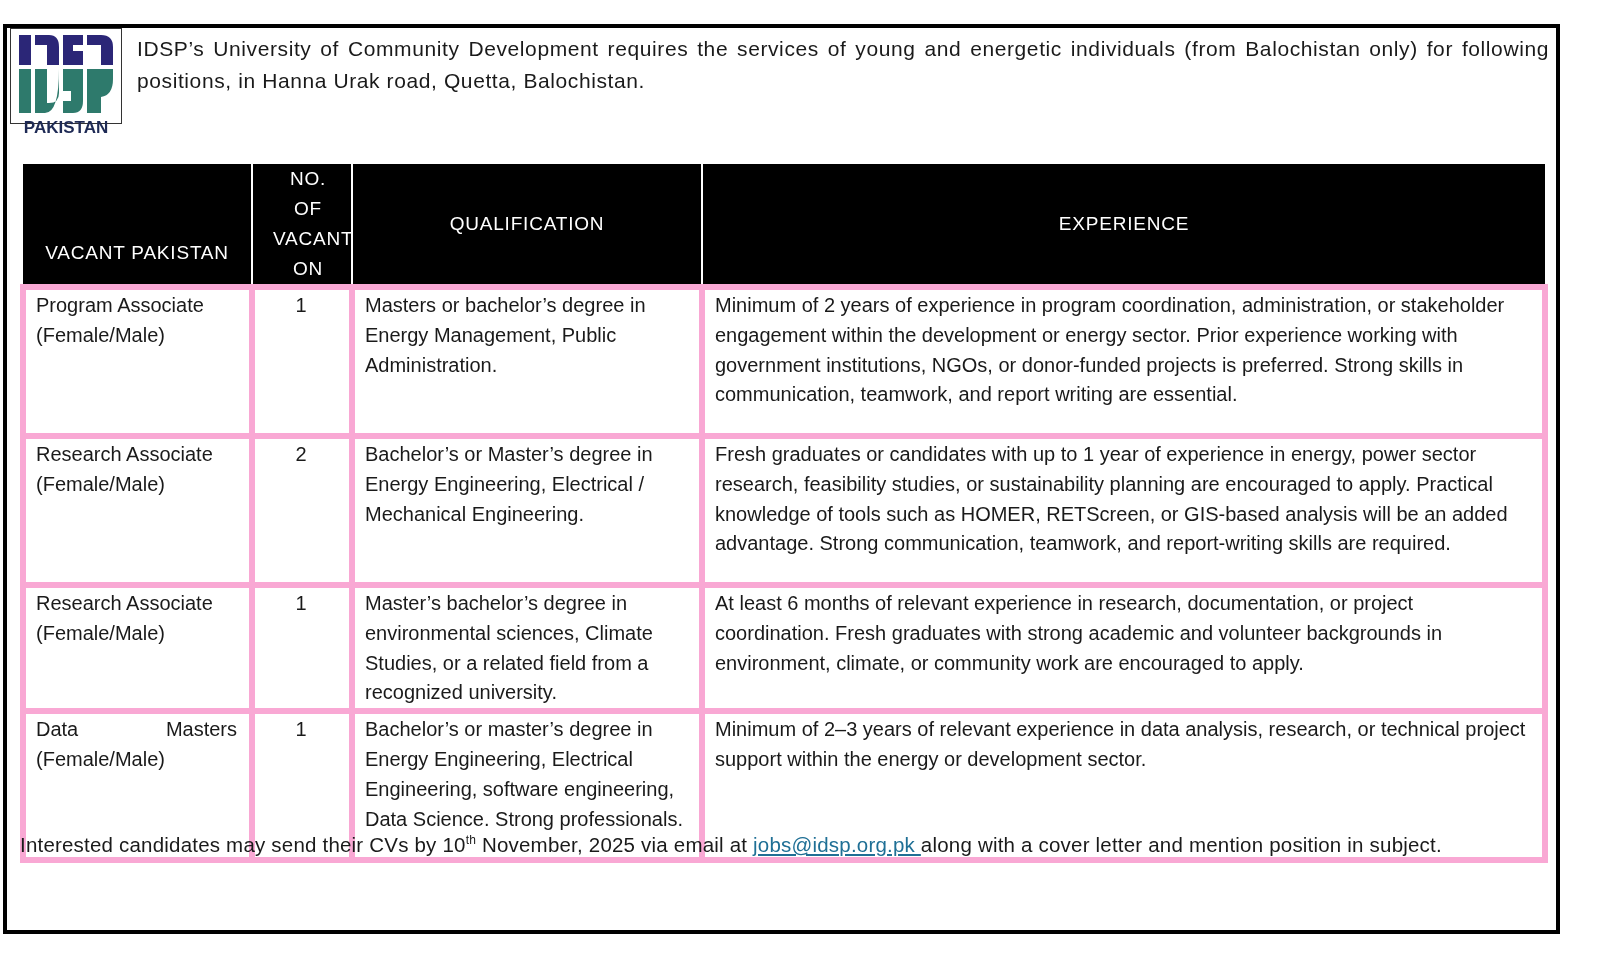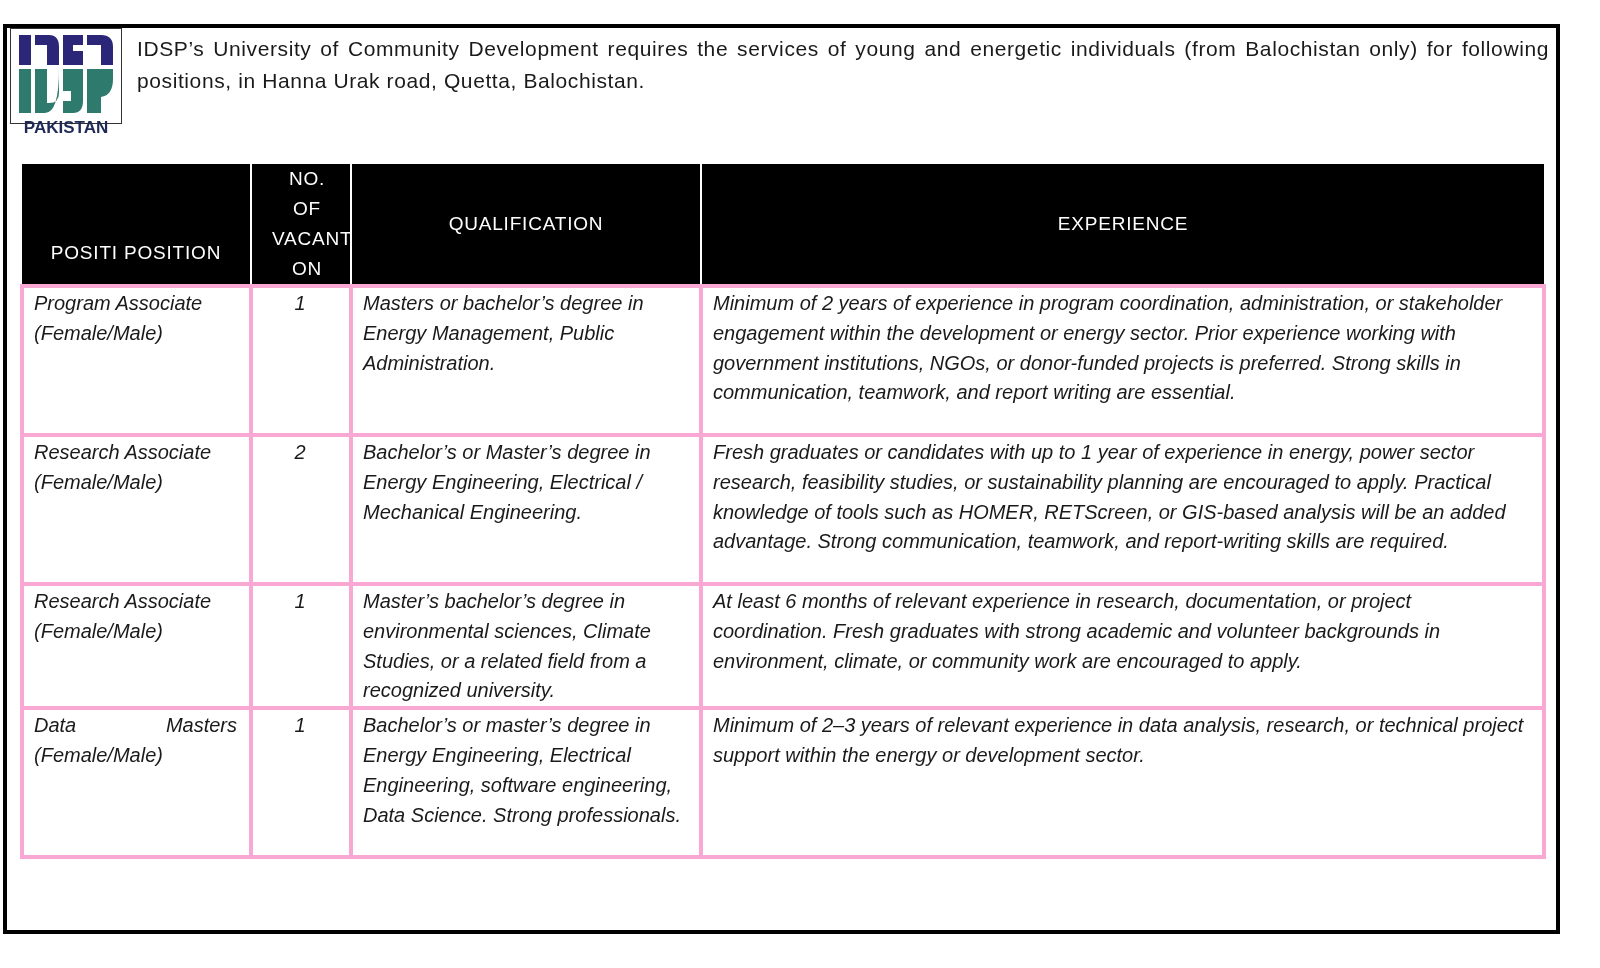--- a/index.html
+++ b/index.html
@@ -14,22 +14,22 @@
            font-size: 21px; line-height: 32px; text-align: justify;
            letter-spacing: 0.6px; color: #1a1a1a; }
   table.jobs { position: absolute; left: 20px; top: 164px; width: 1522px;
                border-collapse: collapse; table-layout: fixed; }
   table.jobs th { background: #000; color: #fff; font-weight: normal; font-size: 19px;
                   letter-spacing: 0.8px; border-left: 2px solid #fff; padding: 0 8px;
                   height: 98px; }
   table.jobs th:first-child { border-left: 0; }
   table.jobs th.vacant { vertical-align: bottom; padding-bottom: 20px; }
   table.jobs th.num { line-height: 30px; padding-left: 20px; }
-  table.jobs td { border: 4px solid #f9a8d4; vertical-align: top; font-size: 20px;
-                  line-height: 29.8px; padding: 1px 12px 0 10px; color: #1a1a1a; font-style: italic; }
+  table.jobs td { border: 6px solid #f9a8d4; vertical-align: top; font-size: 20px;
+                  line-height: 29.8px; padding: 1px 12px 0 10px; color: #1a1a1a; }
   table.jobs td.num { text-align: center; }
   .footer { position: absolute; left: 20px; top: 830px; width: 1530px;
             font-size: 20.5px; line-height: 29.5px; color: #1a1a1a; letter-spacing: 0.2px; }
   .footer a { color: #1f6f95; text-decoration: underline; }
   sup { font-size: 12px; line-height: 0; }
   .da { display: flex; justify-content: space-between; }
 </style>
 </head>
 <body>
 
@@ -57,21 +57,21 @@
 
 <table class="jobs">
   <colgroup>
     <col style="width:229px">
       <col style="width:100px">
       <col style="width:350px">
       <col style="width:843px">
   </colgroup>
   <thead>
     <tr>
-      <th class="vacant">POSITI POSITION</th>
+      <th class="vacant">VACANT PAKISTAN</th>
       <th class="num">
         <div>NO. OF</div>
         <div>VACANT</div>
         <div>ON</div>
       </th>
       <th>QUALIFICATION</th>
       <th>EXPERIENCE</th>
     </tr>
   </thead>
   <tbody>
@@ -102,13 +102,14 @@
         <div>(Female/Male)</div>
       </td>
       <td class="num">1</td>
       <td>Bachelor’s or master’s degree in Energy Engineering, Electrical Engineering, software engineering, Data Science. Strong professionals.</td>
       <td>Minimum of 2–3 years of relevant experience in data analysis, research, or technical project support within the energy or development sector.</td>
     </tr>
   </tbody>
 </table>
 
 <div class="footer">
+  <div><span>Interested candidates may send their CVs by 10</span><sup>th</sup><span> November, 2025 via email at </span><a href="#">jobs@idsp.org.pk </a><span>along with a cover letter and mention position in subject.</span></div>
 </div>
 
 </body></html>

